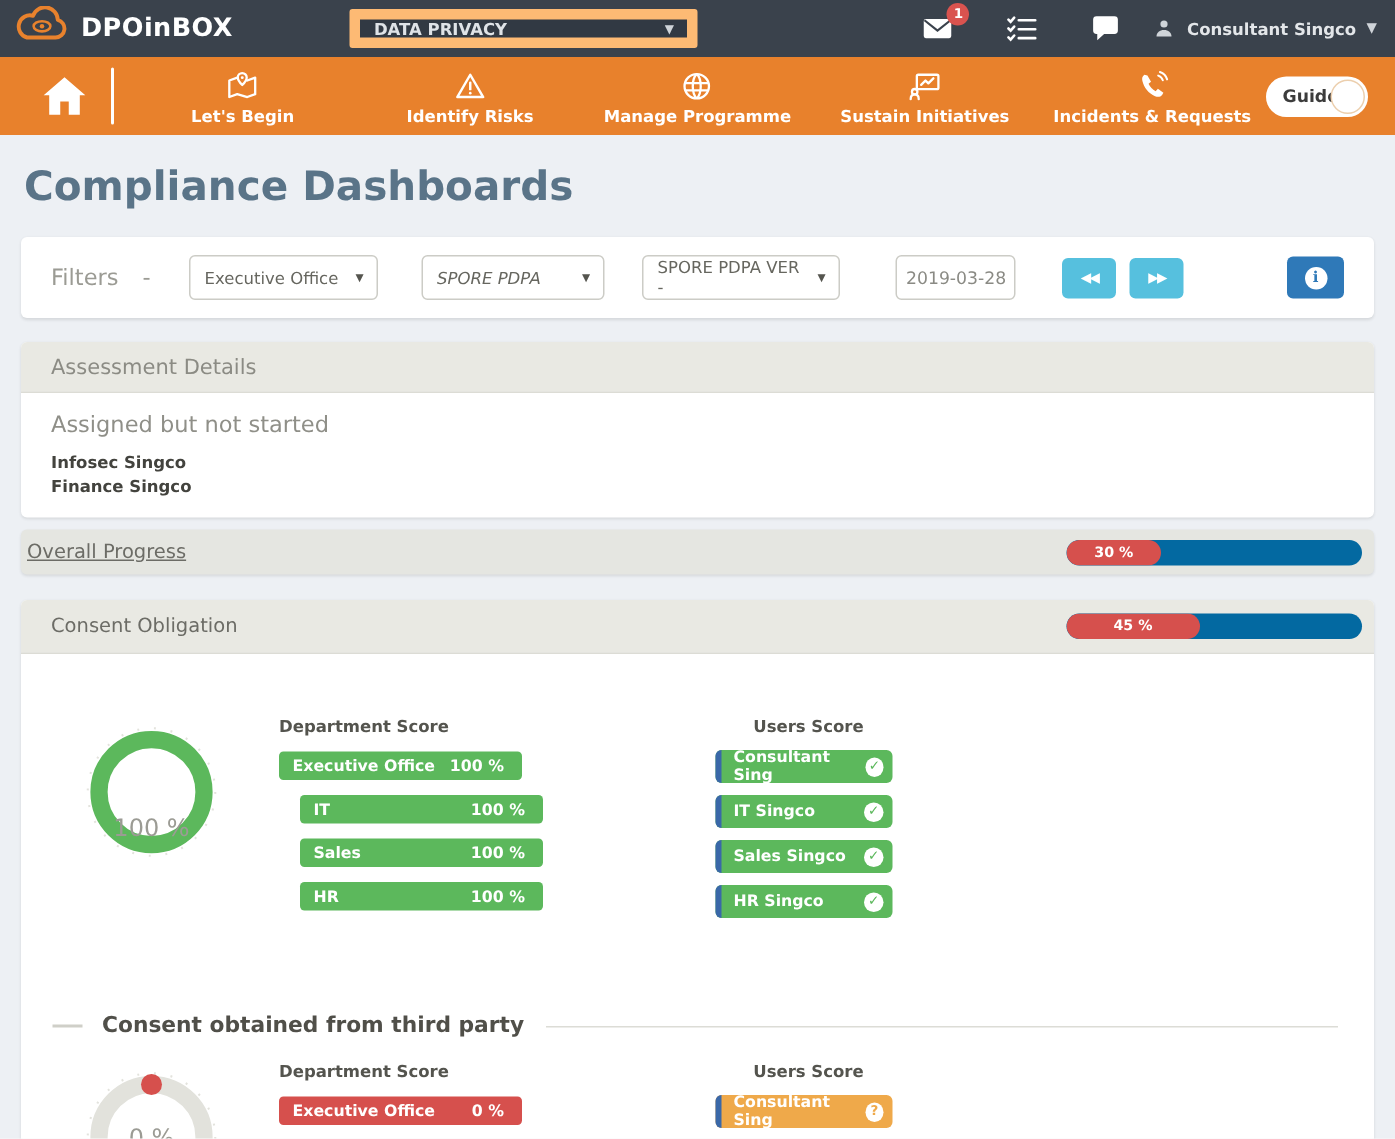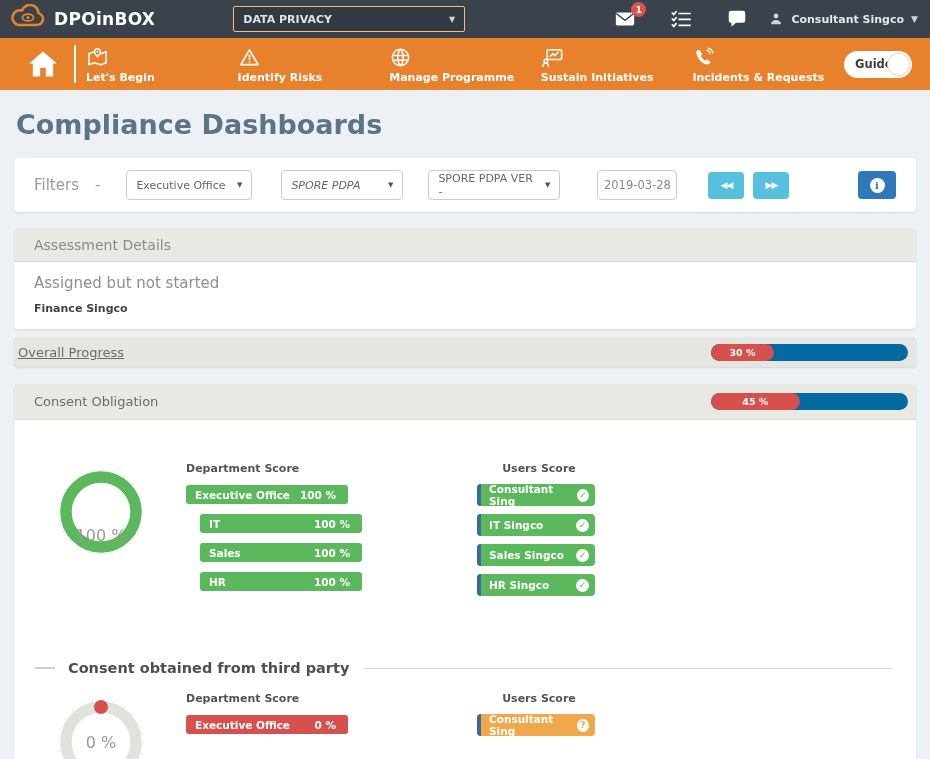--- a/index.html
+++ b/index.html
@@ -3,40 +3,40 @@
 <meta charset="utf-8">
 <style>
   * { margin:0; padding:0; box-sizing:border-box; }
   html,body { width:930px; height:759px; overflow:hidden;
     font-family:"DejaVu Sans","Liberation Sans",sans-serif; background:#edf0f4; }
 
   
   .topbar { height:38px; background:#3a424c; display:flex; align-items:center; padding:0 12px 0 8px; }
   .brand { display:flex; align-items:center; gap:6px; }
   .brand-text { color:#fff; font-size:17px; font-weight:bold; letter-spacing:.3px; }
-  .module-select { margin-left:78px; width:232px; height:26px; background:#313943; border:1px solid #fdba74;
+  .module-select { margin-left:78px; width:232px; height:26px; background:#313943; border:7px solid #fdba74;
     border-radius:2px; display:flex; align-items:center; padding:0 9px; color:#dfe3e7; font-size:11px; font-weight:bold; cursor:pointer;}
   .module-select .caret { margin-left:auto; font-size:8px; color:#cfd4d9; }
   .top-icons { margin-left:auto; display:flex; align-items:center; gap:30px; }
   .ticon { position:relative; width:26px; height:22px; cursor:pointer; }
   .ticon svg { width:100%; height:100%; }
   .badge { position:absolute; top:-6px; right:-8px; min-width:15px; height:15px; border-radius:8px;
     background:#d9534f; color:#fff; font-size:9px; font-weight:bold; display:flex; align-items:center; justify-content:center; }
   .user-menu { display:flex; align-items:center; gap:7px; margin-left:18px; color:#e3e6e9;
     font-size:11px; font-weight:bold; cursor:pointer; }
   .user-menu svg { width:16px; height:16px; }
   .user-caret { font-size:9px; color:#cfd4d9; }
 
   
   .nav { height:52px; background:#e8812c; display:flex; align-items:center; padding:0 12px 0 26px; }
   .home-btn { width:34px; height:34px; cursor:pointer; }
   .home-btn svg { width:100%; height:100%; }
   .nav-divider { width:2px; height:38px; background:#ffffff; margin:0 10px 0 14px; border-radius:1px; }
   .nav-items { flex:1; display:flex; }
-  .nav-item { flex:1; display:flex; flex-direction:column; align-items:flex-start; justify-content:center; gap:2px;
+  .nav-item { flex:1; display:flex; flex-direction:column; align-items:center; justify-content:center; gap:2px;
     color:#fff; cursor:pointer; padding-top:2px; }
   .nav-item svg { width:23px; height:23px; }
   .nav-item .nav-label { font-size:11px; font-weight:bold; }
   .guided-btn { width:68px; height:27px; background:#fff; border-radius:14px; display:flex; align-items:center;
     padding-left:11px; position:relative; cursor:pointer; margin-right:6px; }
   .guided-btn .guided-label { font-size:11.5px; font-weight:bold; color:#3c3c3c; }
   .guided-knob { position:absolute; right:2px; top:2px; width:23px; height:23px; border-radius:50%;
     background:#fff; border:1px solid #eccfae; }
 
   
@@ -248,20 +248,21 @@
   </button>
   <button class="info-btn">
     <span class="info-circle">i</span>
   </button>
 </div>
 
 <div class="card panel">
   <div class="panel-header">Assessment Details</div>
   <div class="assessment-body">
     <div class="status-text">Assigned but not started</div>
+    <div class="pending-name">Infosec Singco</div>
     <div class="pending-name">Finance Singco</div>
   </div>
 </div>
 
 <div class="card progress-row overall">
   <span class="progress-label">Overall Progress</span>
   <div class="progress-track">
     <div class="progress-fill" style="width: 32%;">
       <span>30 %</span>
     </div>

